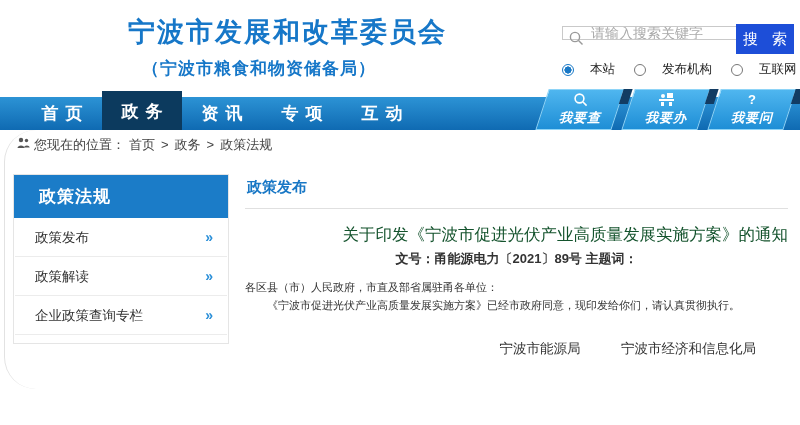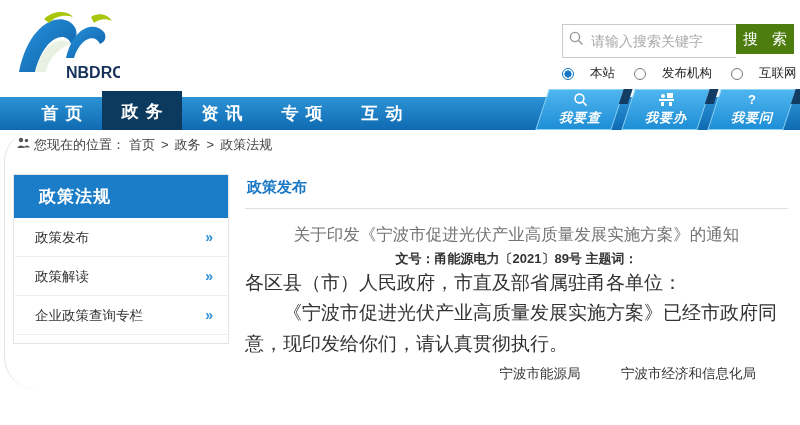--- a/index.html
+++ b/index.html
@@ -9,25 +9,25 @@
   
   .header { position:relative; height:97px; background:#fff; }
   .logo { position:absolute; left:16px; top:6px; }
   .site-titles { position:absolute; left:128px; top:14px; }
   .site-title { color:#1677c8; font-size:27px; font-weight:bold; letter-spacing:2px; }
   .site-subtitle { color:#1677c8; font-size:17px; font-weight:bold; letter-spacing:1px; margin-top:7px; padding-left:14px; }
 
   .search-area { position:absolute; right:6px; top:24px; width:232px; }
   .search-row { display:flex; }
   .search-box { position:relative; flex:1; }
-  .search-box input { width:100%; height:34px; border:1px solid #c9c9c9; border-right:none;
+  .search-box input { width:100%; height:14px; border:1px solid #c9c9c9; border-right:none;
     padding:0 4px 0 28px; font-size:14px; color:#333; outline:none; }
   .search-box input::placeholder { color:#aaa; }
   .mag-icon { position:absolute; left:7px; top:7px; }
-  .search-btn { width:58px; height:30px; background:#4d7c0f; color:#fff; border:none;
+  .search-btn { width:58px; height:30px; background:#1d4ed8; color:#fff; border:none;
     font-size:15px; letter-spacing:5px; padding-left:5px; cursor:pointer; }
   .scope-row { margin-top:7px; font-size:12.5px; color:#222; display:flex; align-items:center; gap:16px; white-space:nowrap; }
   .radio { display:inline-block; width:12px; height:12px; border-radius:50%; border:1px solid #777; background:#fff; flex:0 0 auto; }
   .radio.selected { border-color:#1878c6; background:radial-gradient(circle,#1878c6 0 3.5px,#fff 3.6px); }
   .scope-label { margin-right:3px; }
   .adv-search { margin-left:2px; color:#222; }
 
   
   .navbar { position:relative; height:33px; background:linear-gradient(#2c93d5,#0f6ab2);
     display:flex; align-items:flex-end; padding-left:22px; }
@@ -56,53 +56,41 @@
     font-weight:bold; padding-left:25px; letter-spacing:1px; }
   .sb-item { height:39px; line-height:39px; margin:0 1px; padding:0 14px 0 20px; font-size:13.5px;
     color:#333; border-bottom:1px solid #ececec; display:flex; justify-content:space-between;
     align-items:center; cursor:pointer; }
   .sb-arrow { color:#2a8fd8; font-size:14px; font-weight:bold; }
 
   
   .main { flex:1; padding:0 6px 0 16px; }
   .section-header { font-size:15px; font-weight:bold; color:#1877c5; padding:4px 0 11px 2px;
     border-bottom:1px solid #e0e0e0; }
-  .article-title { text-align:center; color:#737373; font-size:16.5px; margin-top:15px; }
+  .article-title { text-align:right; color:#14532d; font-size:16.5px; margin-top:15px; }
   .meta-line { text-align:center; font-size:13px; color:#333; font-weight:bold; margin-top:8px; }
   .meta-line .gap { display:inline-block; width:14px; }
   .meta-tools { text-align:center; font-size:13.5px; color:#333; margin-top:7px; }
   .meta-tools .dim { color:#999; }
   .size-link { color:#999; margin:0 2px; cursor:pointer; }
   .swatch { display:inline-block; width:16px; height:13px; border:1px solid #8a8a8a;
     margin:0 2.5px; vertical-align:-2px; cursor:pointer; }
-  .body-text { font-size:19px; color:#333; line-height:1.6; }
+  .body-text { margin-top:11px; font-size:11px; color:#333; line-height:1.6; }
   .body-text .indent { text-indent:2em; }
   .signature { text-align:right; padding-right:32px; font-size:13.5px; color:#333;
-    line-height:1.65; margin-top:4px; }
+    line-height:1.65; margin-top:24px; }
   .signature div { white-space:pre; }
 </style>
 </head>
 <body>
 
 <div class="header">
-  <div class="logo">
-    <svg width="104" height="76" viewBox="0 0 104 76">
-      <defs>
-        <linearGradient id="lg1" x1="0" y1="0" x2="1" y2="1">
-          <stop offset="0" stop-color="#2795dd"></stop>
-            <stop offset="1" stop-color="#0d5da6"></stop>
-        </linearGradient>
-      </defs>
-      <path d="M3,66 C13,16 45,4 58,20 C63,27 60,34 55,38 C50,24 28,30 19,66 Z" fill="url(#lg1)"></path>
-      <path d="M19,66 C27,38 44,28 55,38 C46,41 33,50 30,66 Z" fill="#e9f2e2"></path>
-      <path d="M28,13 C37,4 51,4 57,11 C49,8 39,10 33,17 Z" fill="#a9c60d"></path>
-      <path d="M50,52 C57,22 77,14 88,26 C91,31 89,36 84,38 C79,27 64,32 58,52 Z" fill="url(#lg1)"></path>
-      <path d="M75,11 C82,6 92,8 96,15 C90,12 83,13 78,17 Z" fill="#a9c60d"></path>
-      <text x="50" y="72" font-size="16" font-weight="bold" fill="#17335c">NBDRC</text>
-    </svg>
+  <div class="site-titles">
+    <div class="site-title">宁波市发展和改革委员会</div>
+    <div class="site-subtitle">（宁波市粮食和物资储备局）</div>
   </div>
 
   <div class="search-area">
     <div class="search-row">
       <div class="search-box">
         <span class="mag-icon">
           <svg width="15" height="15" viewBox="0 0 15 15">
               <circle cx="6" cy="6" r="4.6" fill="none" stroke="#999" stroke-width="1.4"></circle>
               <line x1="9.5" y1="9.5" x2="13.5" y2="13.5" stroke="#999" stroke-width="1.4"></line>
             </svg>

